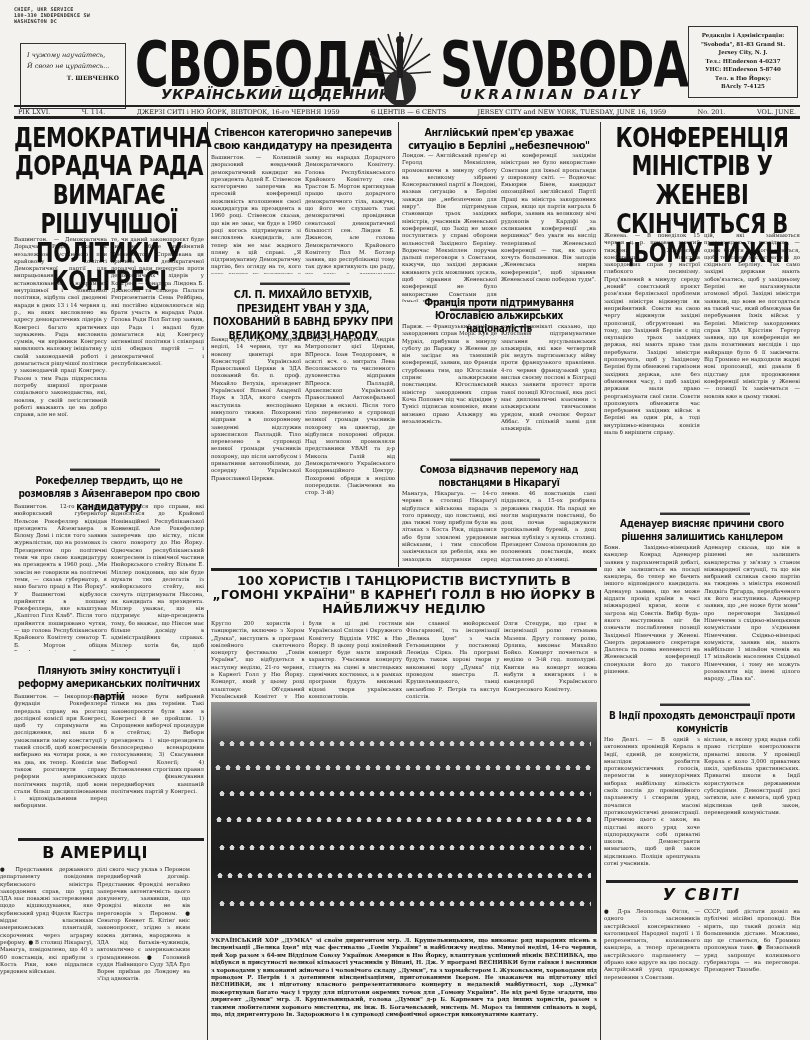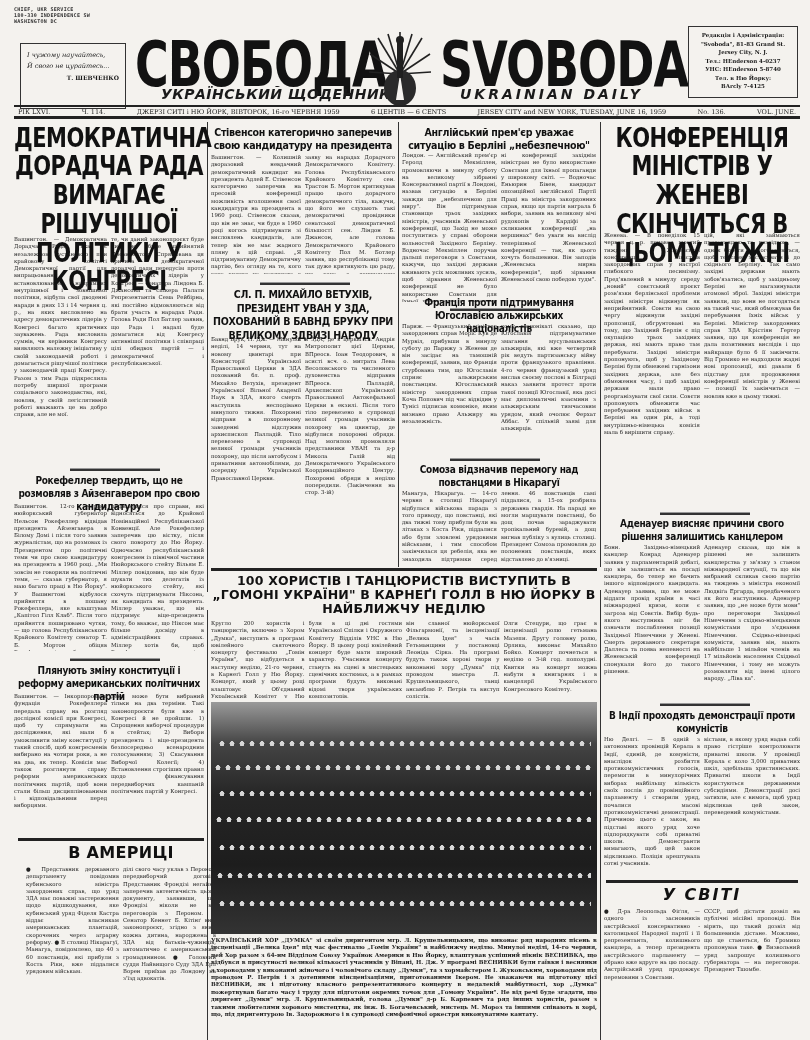--- a/index.html
+++ b/index.html
@@ -114,21 +114,21 @@
   <div>Тел. в Ню Йорку:</div>
   <div>BArcly 7-4125</div>
 </div>
 
 <div class="abs dateline">
   <span>РІК LXVI.</span>
   <span>Ч. 114.</span>
   <span>ДЖЕРЗІ СИТІ і НЮ ЙОРК, ВІВТОРОК, 16-го ЧЕРВНЯ 1959</span>
   <span>6 ЦЕНТІВ — 6 CENTS</span>
   <span>JERSEY CITY and NEW YORK, TUESDAY, JUNE 16, 1959</span>
-  <span>No. 136.</span>
+  <span>No. 201.</span>
   <span>VOL. JUNE.</span>
 </div>
 
 <div class="abs col-rule" style="left:207px; top:122px; height:470px;"></div>
 <div class="abs col-rule" style="left:398px; top:122px; height:445px;"></div>
 <div class="abs col-rule" style="left:600px; top:122px; height:445px;"></div>
 <div class="abs col-rule" style="left:207px; top:610px; height:430px;"></div>
 <div class="abs col-rule" style="left:600px; top:590px; height:450px;"></div>
 
 <div class="abs" style="left:14px; top:124px; width:190px;">
@@ -151,21 +151,21 @@
 
 <div class="abs" style="left:14px; top:665px; width:190px;">
   <h2 class="mid-head" style="font-size:9px; line-height:11px; height:28px;">Плянують зміну конституції і реформу американських політичних партій</h2>
   <div class="cols2" style="height:140px;">
     <div class="text">Вашингтон. — Інкорпорована фундація Рокефеллера передала справу на розгляд дослідної комісії при Конгресі, щоб ту спрямувати на дослідження, які мали б уможливити зміну конституції у такий спосіб, щоб конгресменів вибирано на чотири роки, а не на два, як тепер. Комісія має також розглянути справу реформи американських політичних партій, щоб вони стали більш дисциплінованими і відповідальними перед виборцями.</div>
     <div class="text">дент може бути вибраний тільки на два терміни. Такі законопроєкти були вже в Конгресі й не пройшли. 1) Спрощення виборчої процедури в стейтах; 2) Вибори президента і віце-президента безпосередньо всенародним голосуванням; 3) Скасування Виборчої Колегії; 4) Встановлення строгіших правил щодо фінансування передвиборчих кампаній політичних партій у Конгресі.</div>
   </div>
 </div>
 
 <div class="abs thickrule" style="left:18px; top:838px; width:186px;"></div>
-<div class="abs" style="left:26px; top:844px; width:190px;">
+<div class="abs" style="left:0; top:844px; width:190px;">
   <h2 class="wide-head" style="height:22px;">В АМЕРИЦІ</h2>
   <div class="cols2" style="height:170px;">
     <div class="text">● Представник державного департаменту повідомив кубинського міністра закордонних справ, що уряд ЗДА має поважні застереження щодо відшкодування, яке кубинський уряд Фіделя Кастра віддає власникам американських плантацій, скорочених через аграрну реформу. ● В столиці Нікарагуї, Манагуа, повідомлено, що 40 з 60 повстанців, які прибули з Коста Ріки, вже піддалися урядовим військам.</div>
     <div class="text">ділі свого часу уклав з Пероном передвиборчий договір. Представник Фрондізі негайно заперечив автентичність цього документу, заявивши, що Фрондізі ніколи не вів переговорів з Пероном. ● Сенатор Кеннет Б. Кітінґ вніс законопроєкт, згідно з яким кожна дитина, народжена в ЗДА від батьків-чужинців, автоматично є американським громадянином. ● Головний суддя Найвищого Суду ЗДА Ерл Ворен приїхав до Лондону на з'їзд адвокатів.</div>
   </div>
 </div>
 
 <div class="abs" style="left:211px; top:126px; width:184px;">
   <h2 class="mid-head" style="font-size:9.5px; line-height:11px; height:28px;">Стівенсон категорично заперечив свою кандидатуру на президента</h2>
   <div class="cols2" style="height:120px;">

